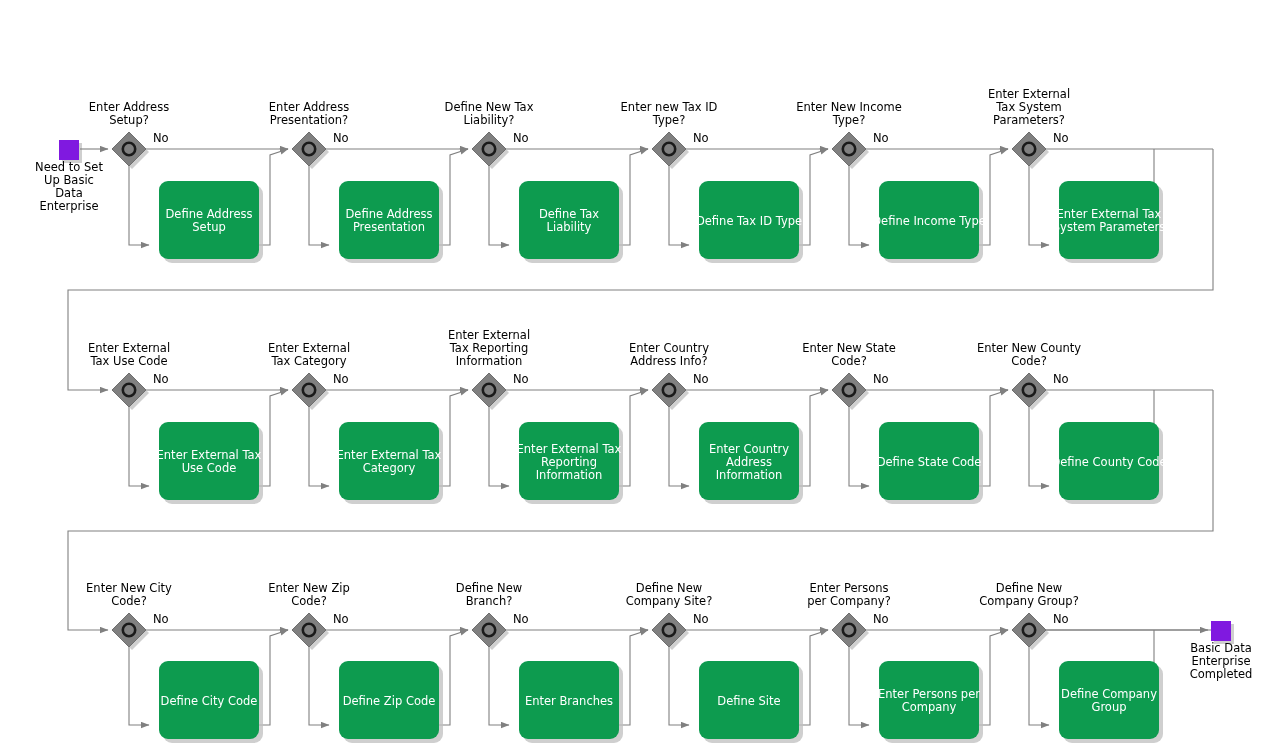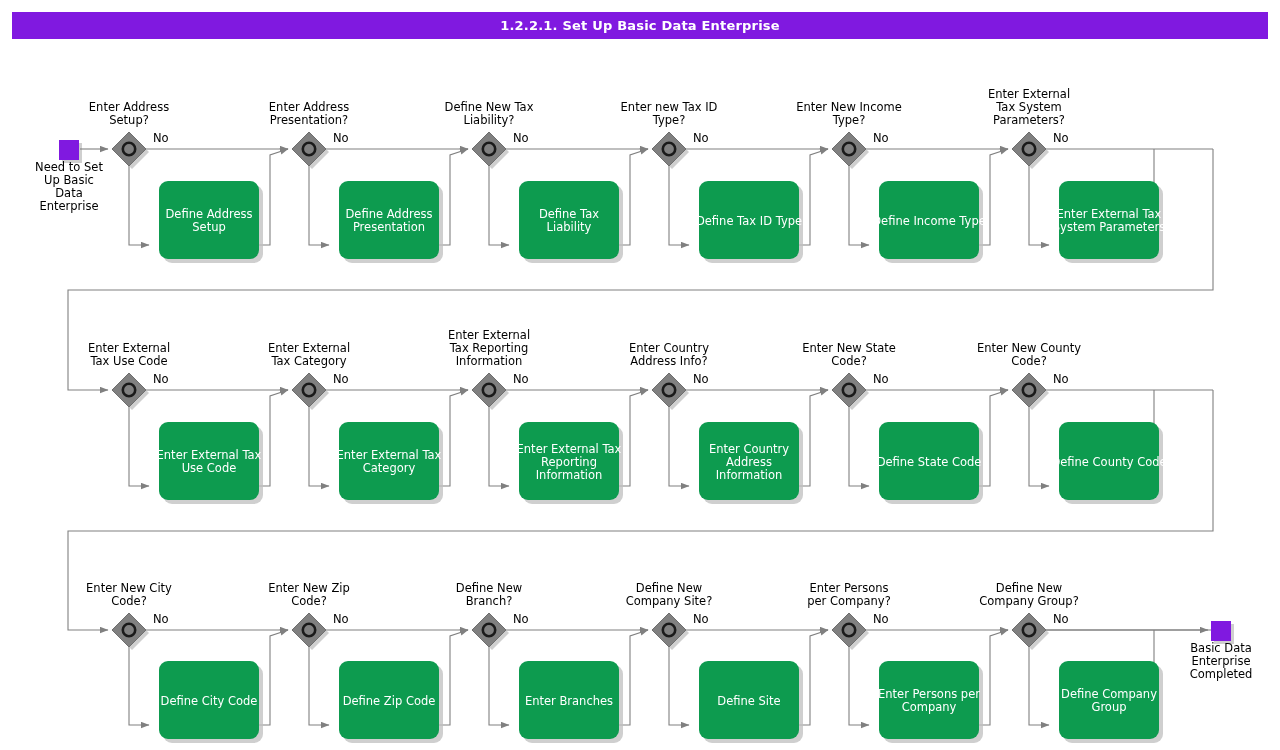--- a/index.html
+++ b/index.html
@@ -25,21 +25,20 @@
   .shadow{fill:#bfbfbf;opacity:.75;}
   .gw-dia{fill:#808080;stroke:#6e6e6e;stroke-width:1;}
   .gw-cir{fill:#808080;stroke:#1a1a1a;stroke-width:2.6;}
   .evt-sq{fill:#8019e0;stroke:none;}
 </style>
 </head>
 <body>
 
 <div id="root">
 
-  <div class="titlebar">1.2.2.1. Set Up Basic Data Enterprise</div>
 
   <svg class="canvas" xmlns="http://www.w3.org/2000/svg" viewBox="0 0 1280 750">
     <defs>
       <marker id="arrow" markerWidth="9" markerHeight="9" refX="8" refY="3.2" orient="auto" markerUnits="userSpaceOnUse">
         <path d="M0,0 L8.5,3.2 L0,6.4 z" fill="#808080"></path>
       </marker>
     </defs>
     <g id="diagram">
         <g>
           <path d="M 129 166 L 129 245 L 149 245" class="flow" marker-end="url(#arrow)"></path>

